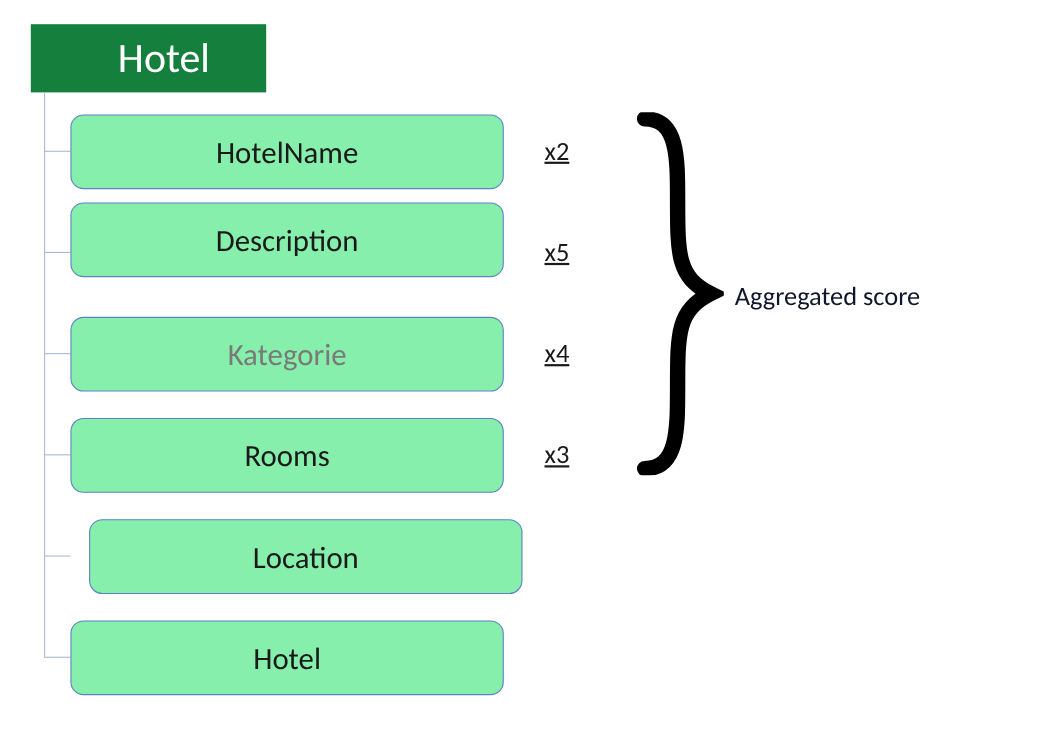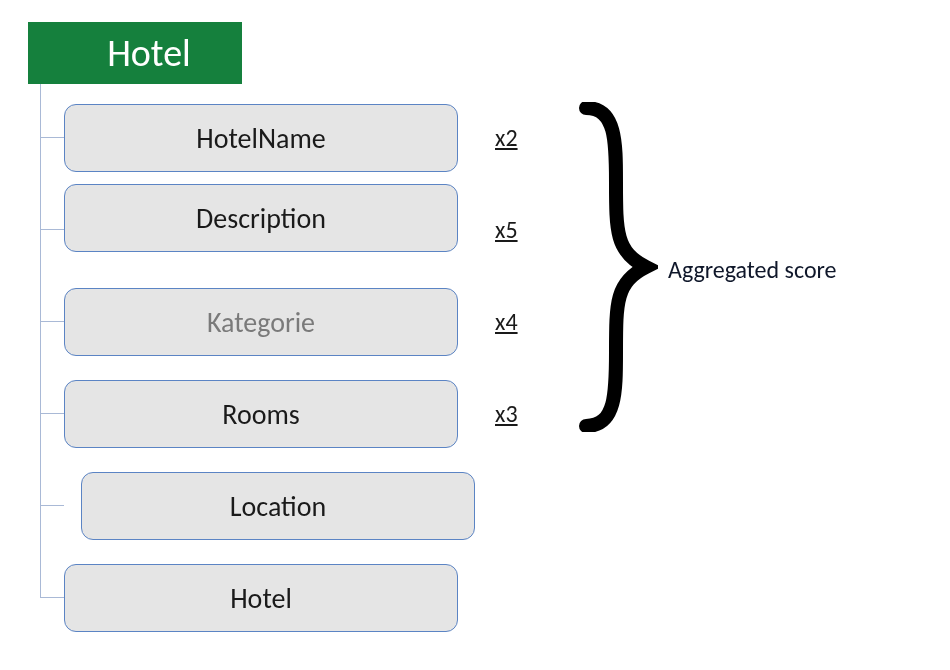--- a/index.html
+++ b/index.html
@@ -28,21 +28,21 @@
     font-weight: 400;
     padding-left: 28px;
   }
   .field-box {
     position: absolute;
     left: 64px;
     width: 392px;
     height: 66px;
     border: 1.5px solid #5b84c4;
     border-radius: 12px;
-    background: #e5e5e5;
+    background: #86efac;
     display: flex;
     align-items: center;
     justify-content: center;
     font-size: 28px;
     color: #1a1a1a;
   }
   .field-box.muted {
     color: #7a7a7a;
     font-size: 28px;
   }

